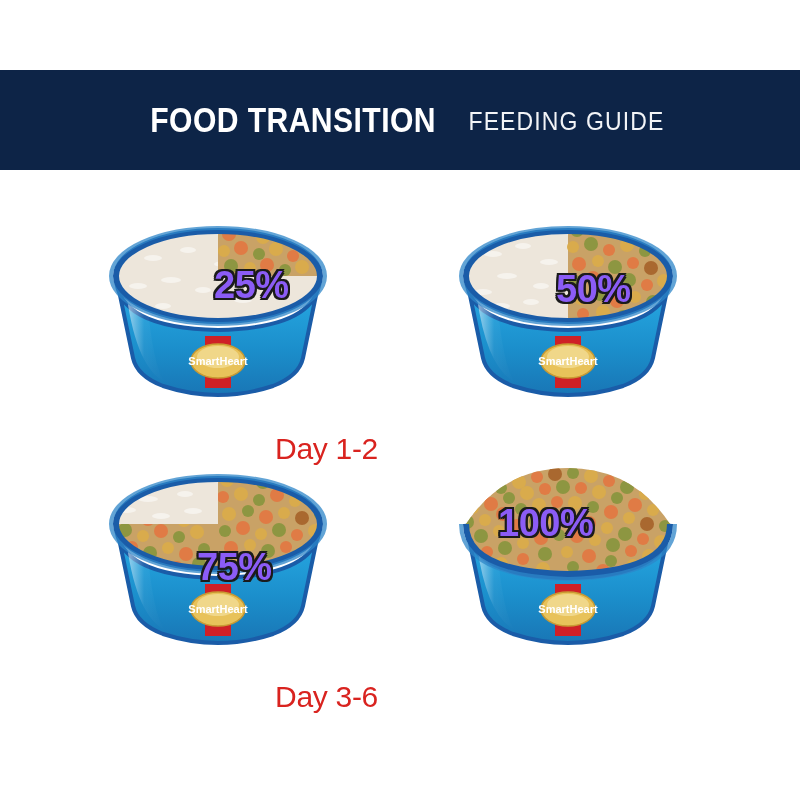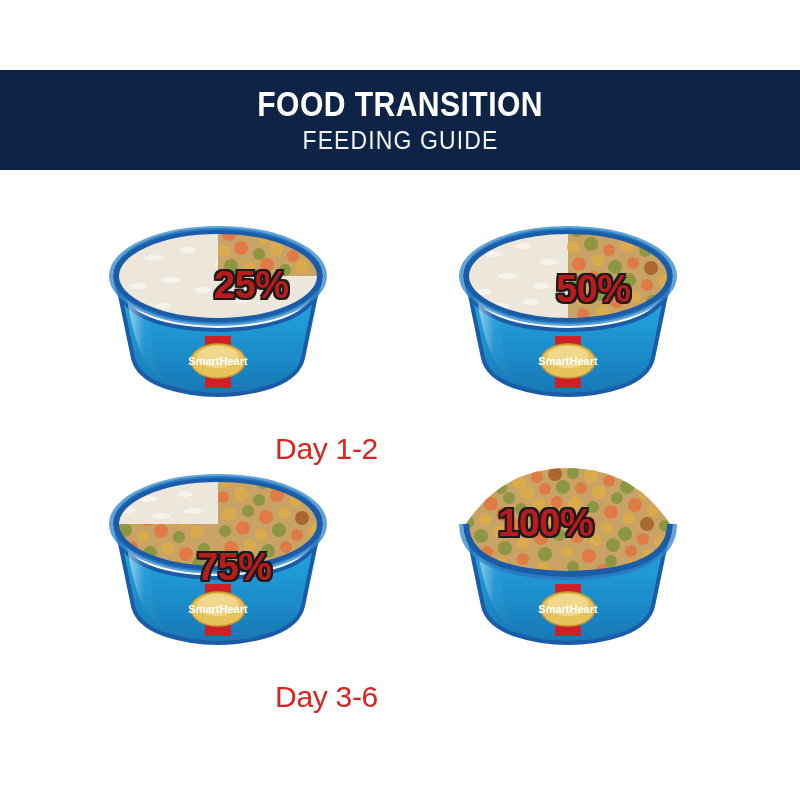--- a/index.html
+++ b/index.html
@@ -17,21 +17,21 @@
 
   
   #header-banner {
     position: absolute;
     left: 0;
     top: 70px;
     width: 800px;
     height: 100px;
     background: #0d2447;
     display: flex;
-    flex-direction: column;
+    flex-direction: row;
     align-items: center;
     justify-content: center;
     box-sizing: border-box;
   }
   #header-title {
     color: #ffffff;
     font-family: "Liberation Sans Narrow", "Liberation Sans", sans-serif;
     font-weight: bold;
     font-size: 35px;
     letter-spacing: 0.5px;
@@ -78,21 +78,21 @@
     top: 0;
     transform: translateX(-50%);
     width: 250px;
     height: 205px;
   }
   .bowl-graphic svg { display: block; width: 250px; height: 205px; }
 
   
   .percent-label {
     position: absolute;
-    color: #b91c1c;
+    color: #8b5cf6;
     font-family: "Liberation Sans", sans-serif;
     font-weight: bold;
     font-size: 38px;
     line-height: 1;
     letter-spacing: -0.5px;
     white-space: nowrap;
     text-shadow:
       -2px -2px 0 #1b1b1b,  2px -2px 0 #1b1b1b,
       -2px  2px 0 #1b1b1b,  2px  2px 0 #1b1b1b,
       -2px  0   0 #1b1b1b,  2px  0   0 #1b1b1b,

